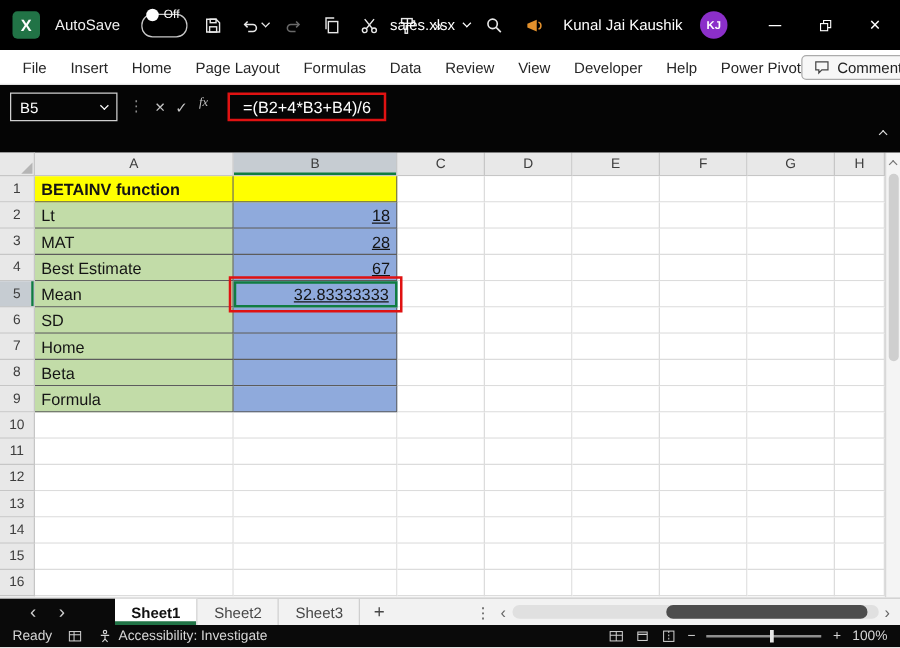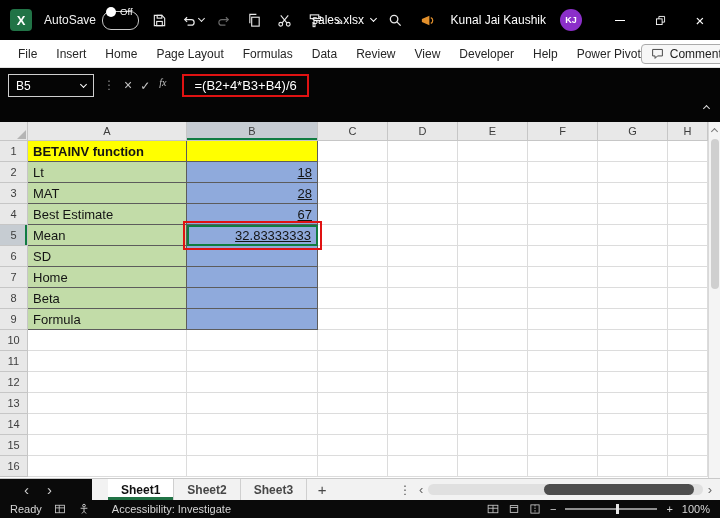--- a/index.html
+++ b/index.html
@@ -4,21 +4,21 @@
 <style>
   *{box-sizing:border-box;margin:0;padding:0;}
   html,body{font-family:"Liberation Sans",sans-serif;}
   .app{width:720px;height:518px;display:flex;flex-direction:column;background:#fff;overflow:hidden;position:relative;}
   svg{display:block;}
 
   
   .titlebar{flex:0 0 40px;background:var(--titlebar-bg,#000);color:#fff;display:flex;align-items:center;padding-left:10px;position:relative;}
   .tb-left{display:flex;align-items:center;gap:12px;}
   .xl-logo{width:22px;height:22px;background:var(--accent-green,#217346);border-radius:4px;color:#fff;font-weight:bold;display:flex;align-items:center;justify-content:center;font-size:13px;}
-  .autosave{display:flex;align-items:center;gap:6px;font-size:12px;color:#f0f0f0;}
+  .autosave{display:flex;align-items:center;gap:17px;font-size:12px;color:#f0f0f0;}
   .pill{height:16px;border:1px solid #c8c8c8;border-radius:9px;display:flex;align-items:center;gap:4px;padding:0 5px 17px 3px;font-size:9.5px;color:#fff;}
   .knob{width:10px;height:10px;border-radius:50%;background:#fff;}
   .tbicon{width:18px;height:18px;display:flex;align-items:center;justify-content:center;color:#e8e8e8;}
   .tbicon.dim{opacity:.45;}
   .chev{width:5px;height:5px;border-right:1.4px solid currentColor;border-bottom:1.4px solid currentColor;display:inline-block;transform:rotate(45deg);margin-top:-3px;}
   .chev.up{transform:rotate(-135deg);margin-top:3px;}
   .undo-group{display:flex;align-items:center;gap:3px;color:#e8e8e8;}
   .overflow{color:#dcdcdc;font-size:13px;}
   .fname{position:absolute;left:344px;top:0;height:40px;transform:translateX(-50%);display:flex;align-items:center;gap:7px;font-size:12px;color:#fff;}
   .tb-right{margin-left:auto;display:flex;align-items:center;height:40px;gap:14px;}
@@ -63,34 +63,34 @@
   .cell.active{border:2px solid var(--active-cell-green,#107c41);outline:2px solid var(--annotation-red,#e01212);outline-offset:2px;position:relative;z-index:3;}
   .vscroll{width:12px;background:#f4f4f4;border-left:1px solid #d8d8d8;display:flex;flex-direction:column;align-items:center;}
   .vs-arrow{height:15px;width:100%;display:flex;align-items:center;justify-content:center;color:#777;}
   .vs-arrow .chev{border-color:#777;}
   .vs-thumb{width:8px;height:150px;background:#cfcfcf;border-radius:4px;margin-top:2px;}
 
   
   .tabbar{flex:0 0 22px;display:flex;align-items:stretch;background:#f2f2f2;border-top:1px solid #c9c9c9;}
   .tabnav{width:92px;background:#0a0a0a;display:flex;align-items:center;gap:18px;padding-left:24px;}
   .navgl{color:#cfcfcf;font-size:15px;line-height:1;}
-  .tabstrip{display:flex;margin-left:16px;}
-  .sheettab{padding:0 13px;display:flex;align-items:center;font-size:12px;color:#474747;border-right:1px solid #cfcfcf;font-weight:bold;}
+  .tabstrip{display:flex;}
+  .sheettab{padding:0 13px;display:flex;align-items:center;font-size:12px;color:#474747;border-right:1px solid #cfcfcf;}
   .sheettab.active{background:#fff;color:#101010;font-weight:bold;box-shadow:inset 0 -3px 0 var(--accent-green,#217346);}
   .addtab{width:30px;display:flex;align-items:center;justify-content:center;font-size:15px;color:#474747;}
   .tabmore{margin-left:62px;display:flex;align-items:center;color:#555;font-size:12px;}
   .hscroll{flex:1;display:flex;align-items:center;gap:5px;padding:0 8px 0 8px;}
   .hs-ar{color:#666;font-size:13px;line-height:1;}
   .hs-track{flex:1;height:11px;background:#e0e0e0;border-radius:6px;position:relative;}
   .hs-thumb{position:absolute;left:42%;width:55%;top:0;height:11px;background:#4d4d4d;border-radius:6px;}
 
   
   .statusbar{flex:0 0 18px;background:#0a0a0a;color:#d6d6d6;display:flex;align-items:center;font-size:11px;padding:0 10px;gap:12px;}
   .sbicon{display:flex;align-items:center;color:#cfcfcf;}
-  .sb-acc{display:flex;align-items:center;gap:22px;}
+  .sb-acc{display:flex;align-items:center;gap:5px;}
   .sb-right{margin-left:auto;display:flex;align-items:center;gap:9px;}
   .zoomtrack{width:92px;height:2px;background:#8f8f8f;position:relative;}
   .zoomknob{position:absolute;left:55%;top:-4px;width:3px;height:10px;background:#e6e6e6;}
 </style>
 </head>
 <body>
 
 <div class="app">
 
   <div class="titlebar">

